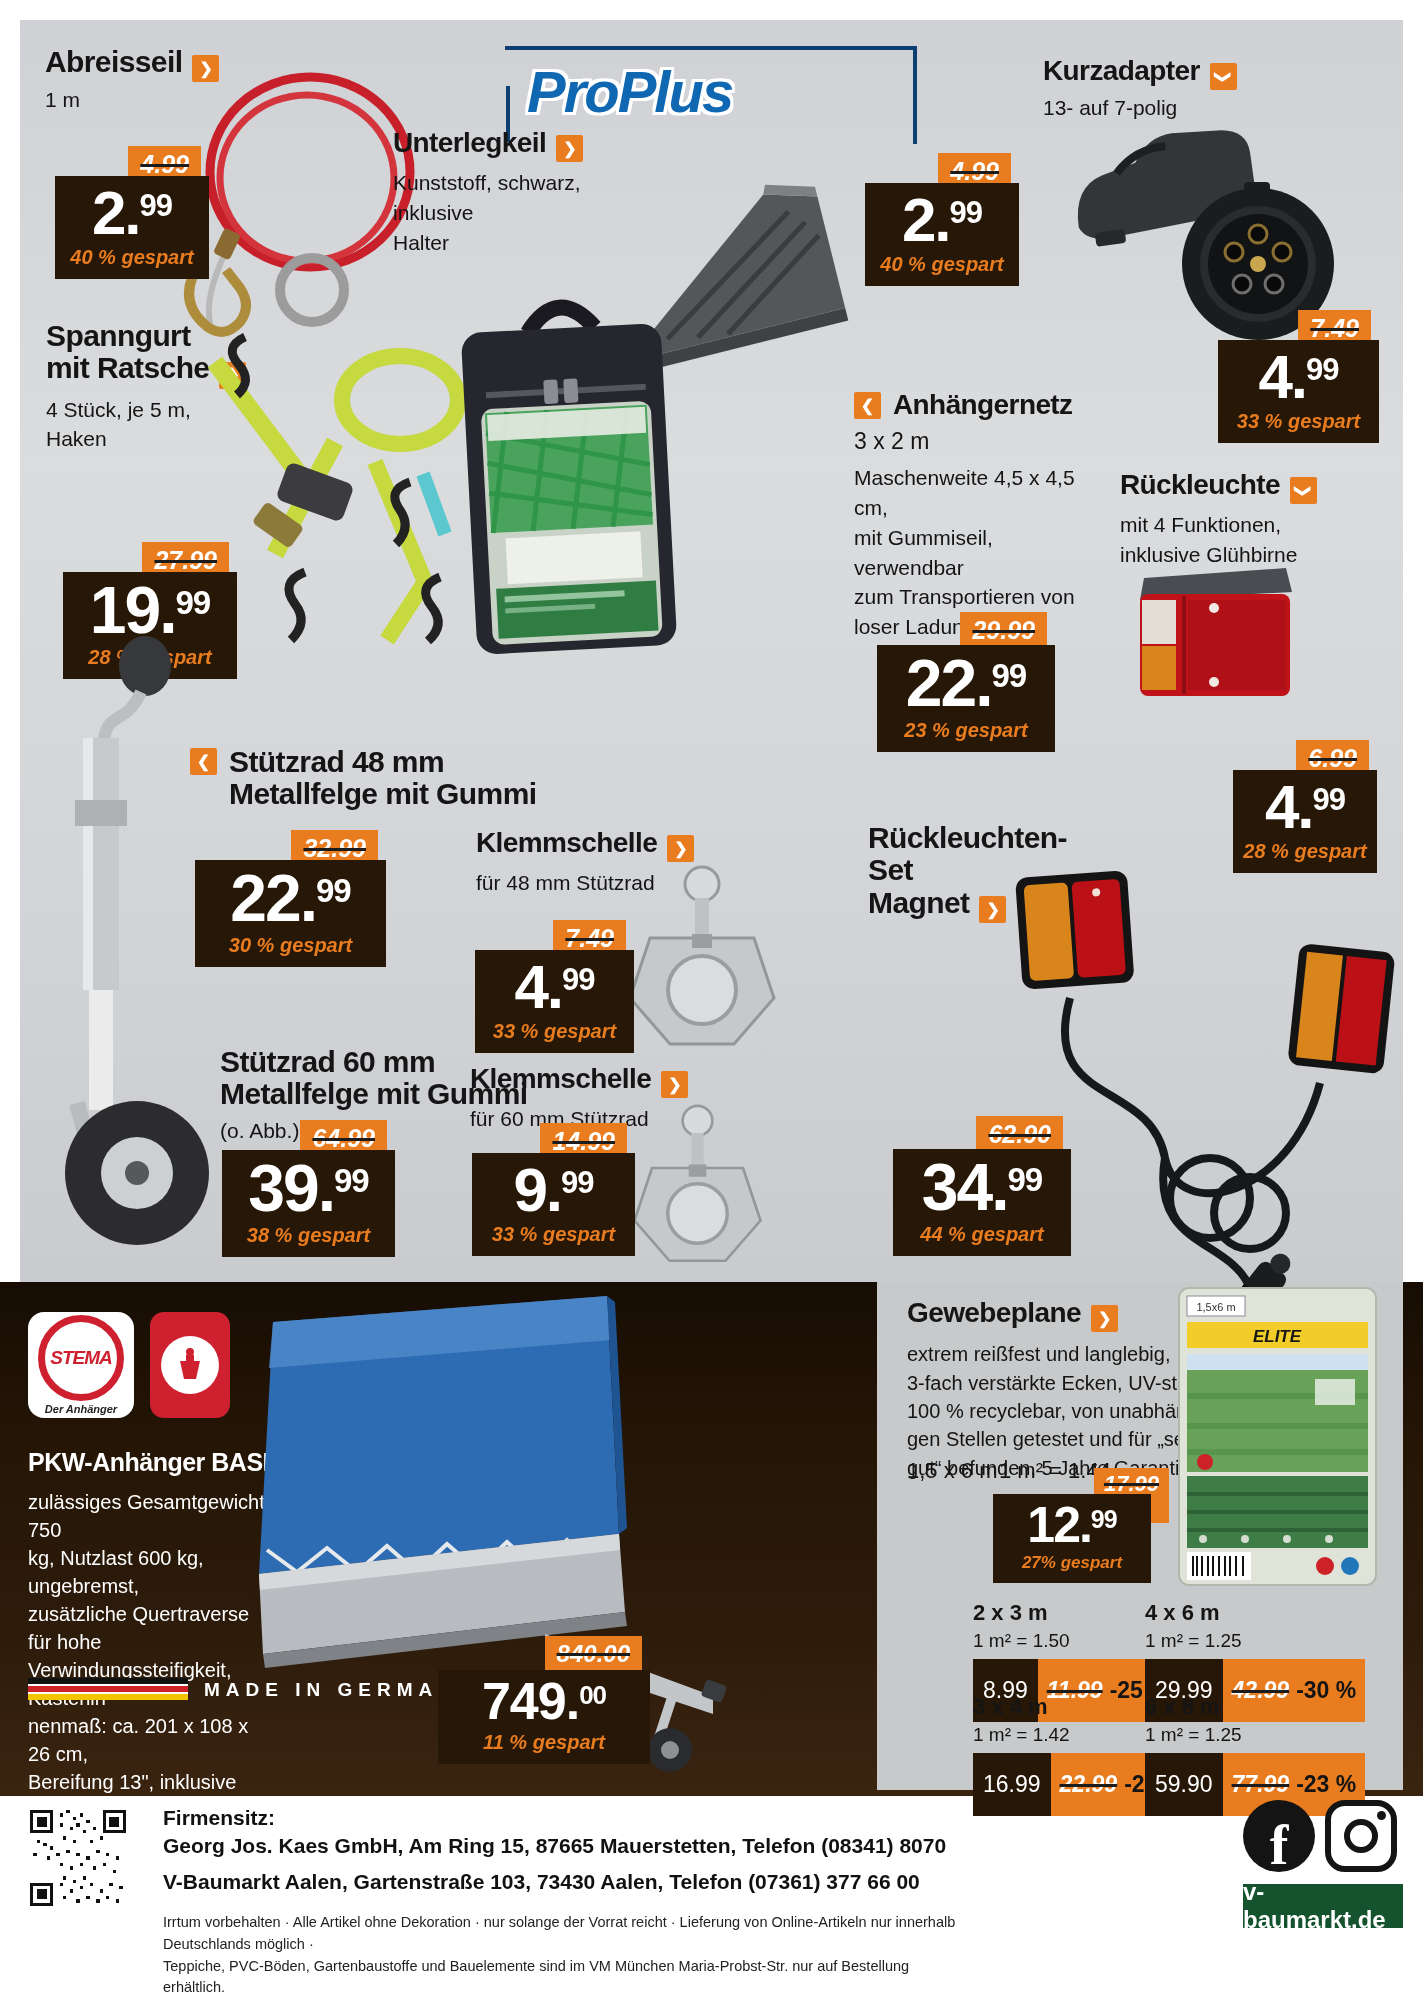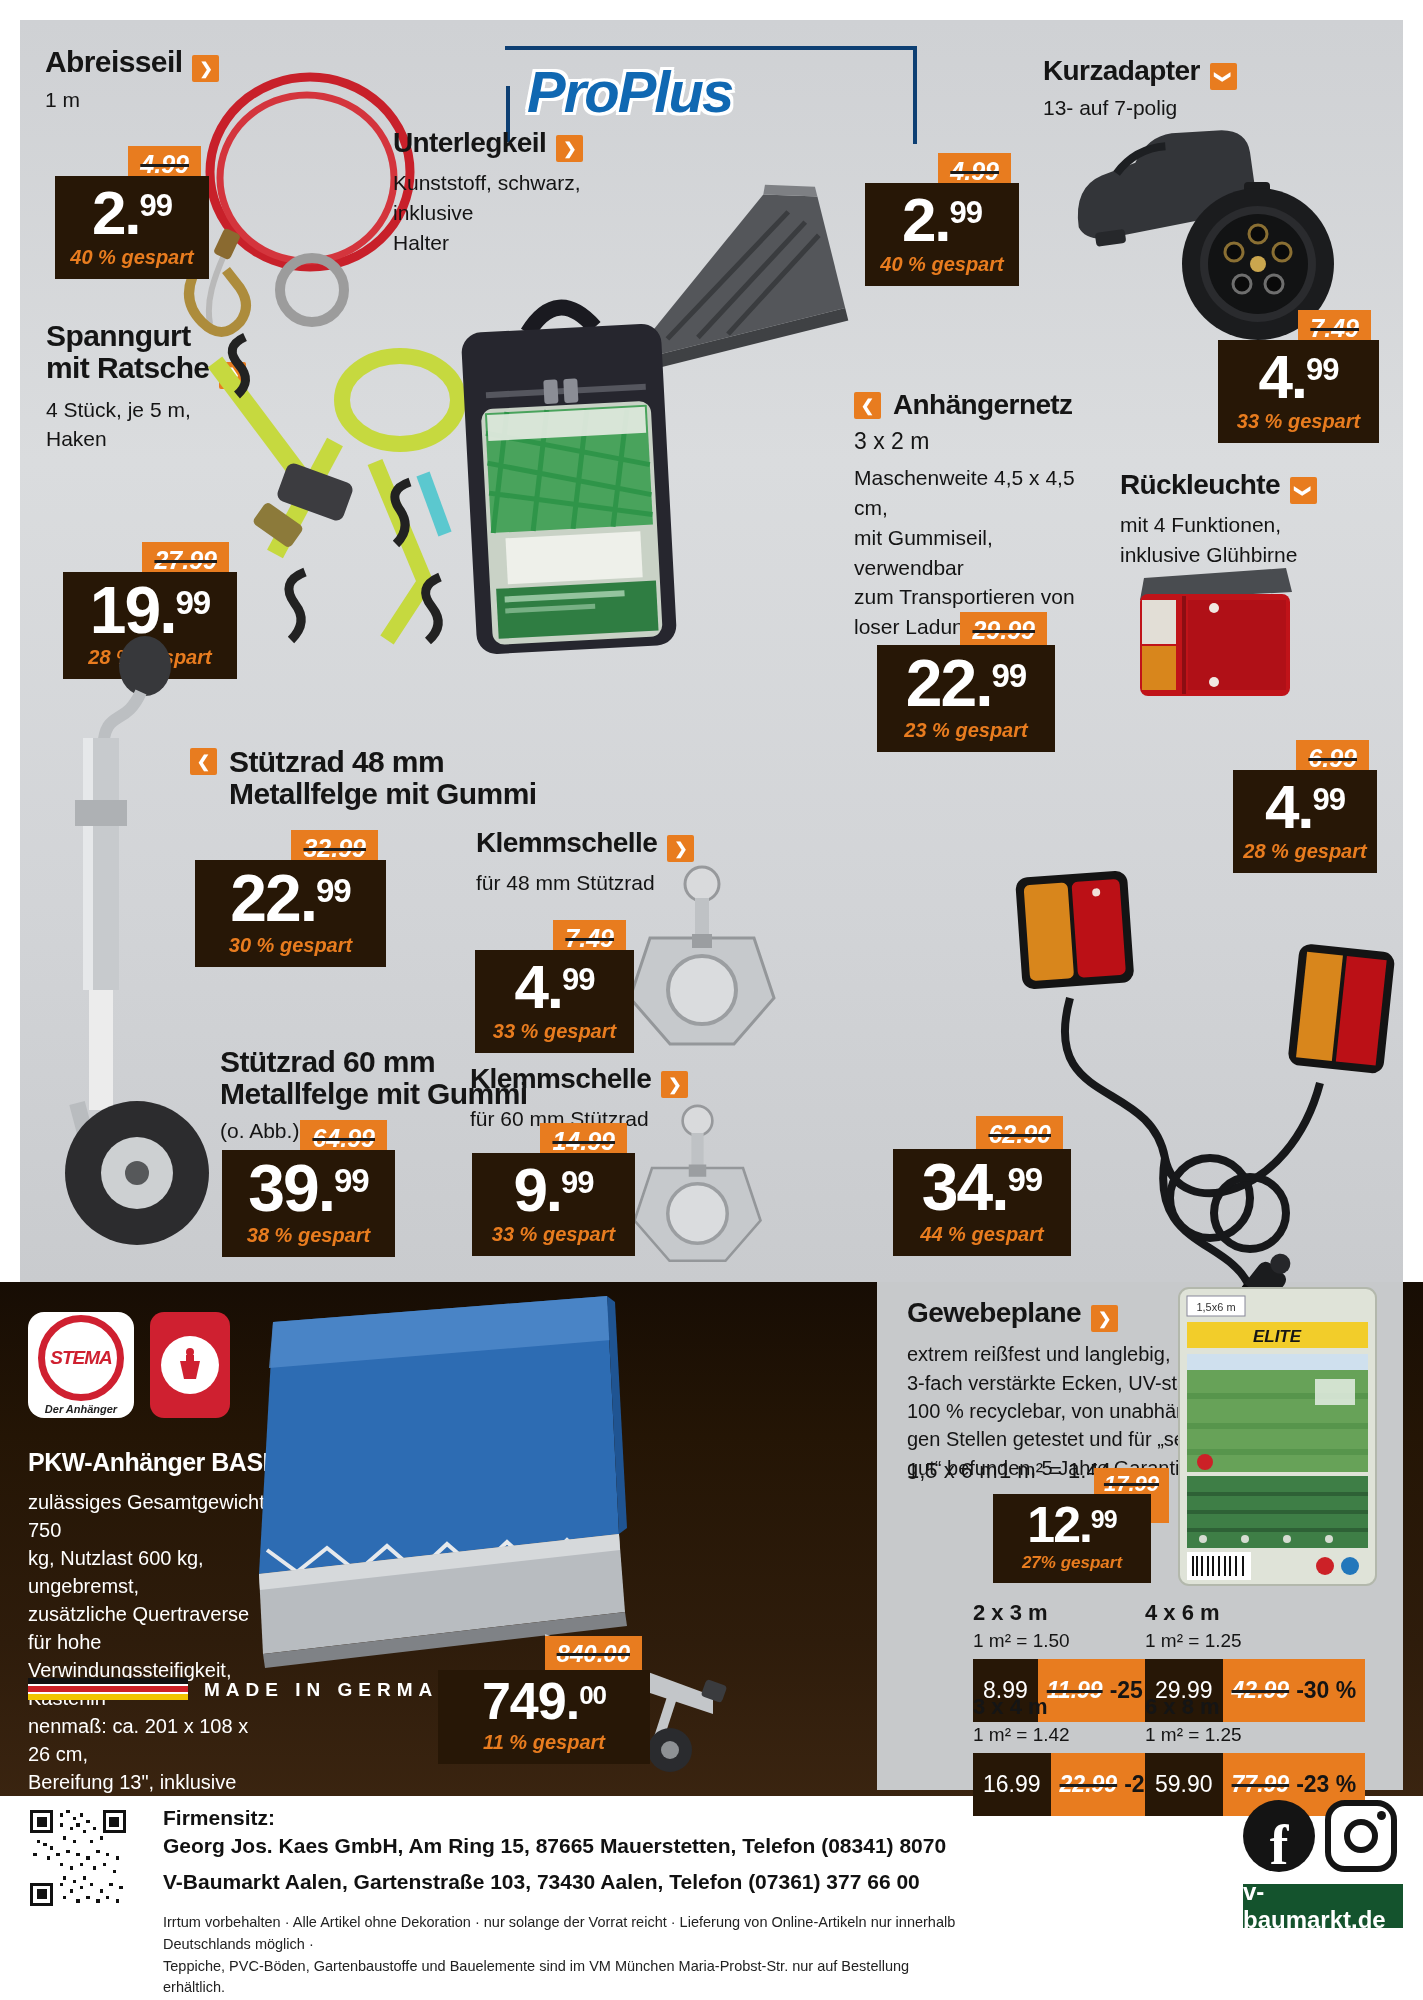--- a/index.html
+++ b/index.html
@@ -333,20 +333,22 @@
 </div>
 <div class="pb" style="left:475px;top:920px;width:143px">
   <div class="pb-old">7.49</div>
   <div class="pb-new" style="width:143px">
     <div class="pb-price"><span>4.</span><span class="pb-cents">99</span></div>
     <div class="pb-saved">33 % gespart</div>
   </div>
 </div>
 
 <div class="abs" style="left:868px;top:822px;width:220px">
+  <div class="h1"><span class="pre">Rückleuchten-Set
+Magnet</span><span class="arrowbox ar-r"></span></div>
 </div>
 <div class="abs" style="left:1000px;top:868px">
   <svg width="403" height="490" viewBox="0 0 403 490" aria-hidden="true">
     <g transform="translate(15,10) rotate(-4)">
       <rect width="112" height="112" rx="12" fill="#141414"></rect>
       <rect x="8" y="8" width="44" height="96" rx="6" fill="#d8861c"></rect>
       <rect x="56" y="8" width="48" height="96" rx="6" fill="#bb1016"></rect>
       <circle cx="80" cy="20" r="4" fill="#f0e0d8"></circle>
     </g>
     <g transform="translate(300,75) rotate(6)">

